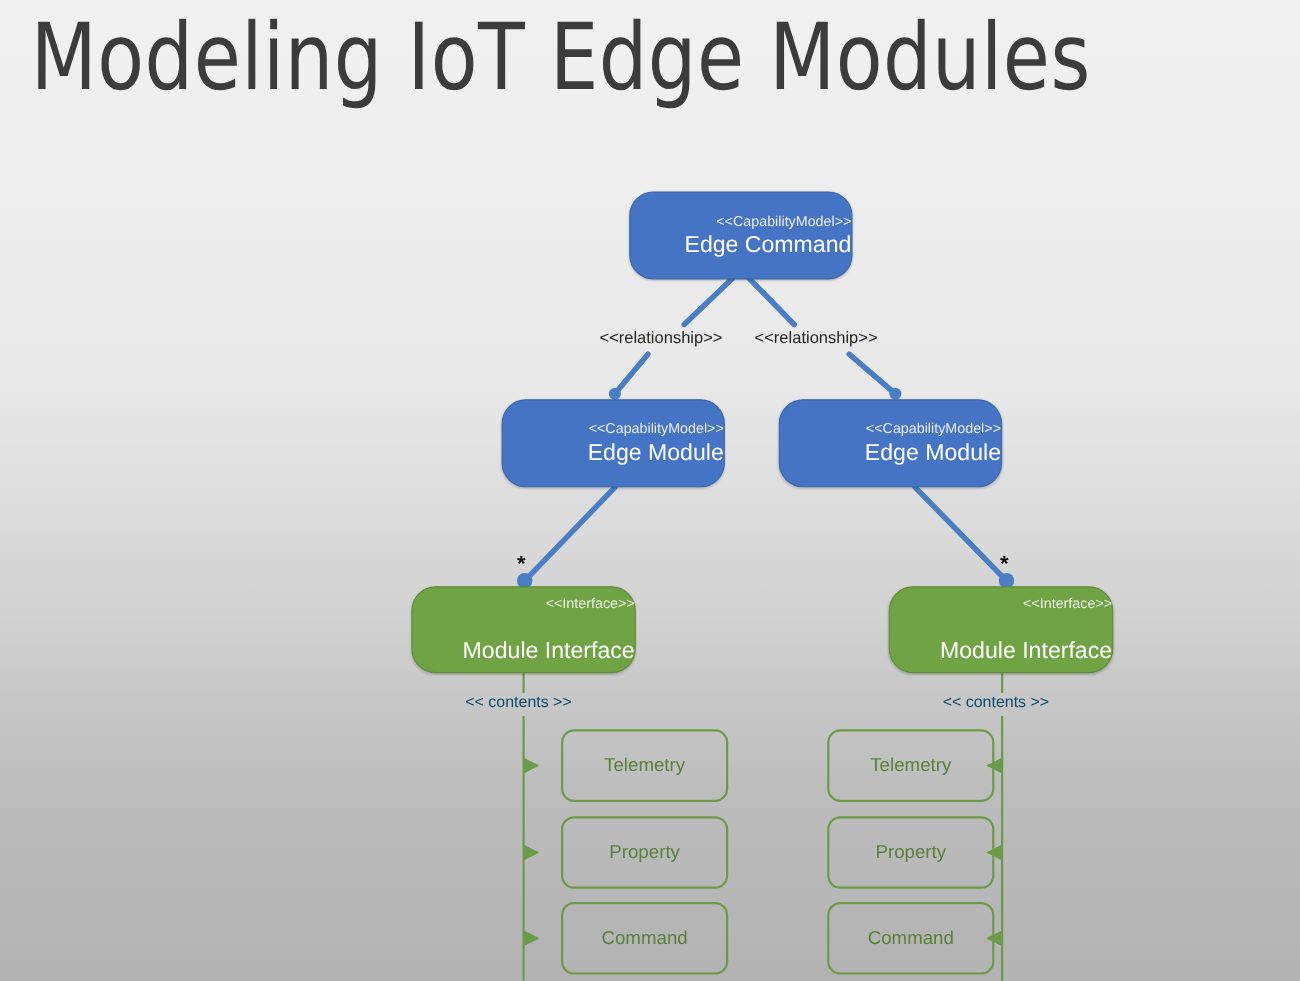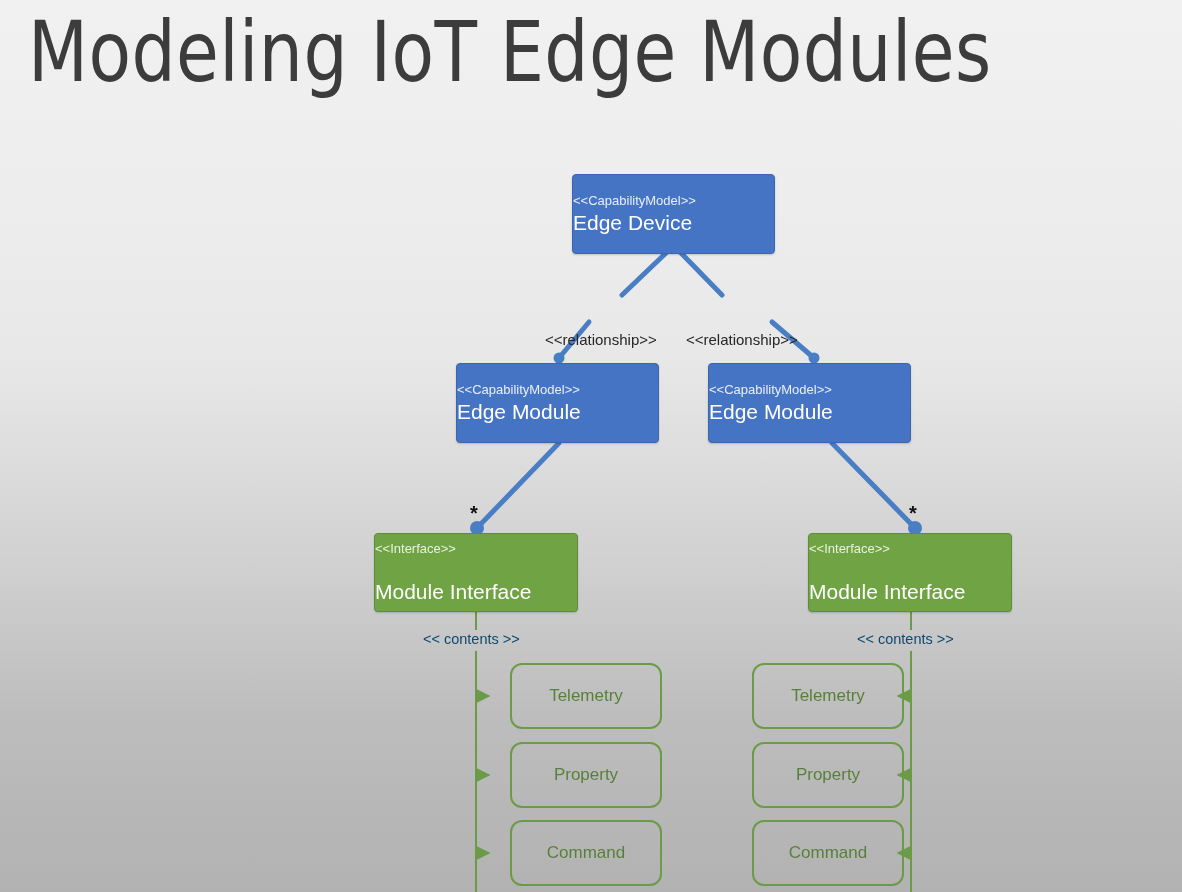--- a/index.html
+++ b/index.html
@@ -42,24 +42,24 @@
     width: 1182px;
     height: 892px;
     pointer-events: none;
   }
   
   .node {
     position: absolute;
     box-sizing: border-box;
     display: flex;
     flex-direction: column;
-    align-items: flex-start;
+    align-items: flex-end;
     justify-content: center;
     text-align: center;
-    border-radius: 4px;
+    border-radius: 22px;
   }
   .node.blue {
     background: #4574c4;
     border: 1px solid #3a66b0;
     box-shadow: 0 1px 2px rgba(0,0,0,0.18);
   }
   .node.green {
     background: #6fa344;
     border: 1px solid #5e8c39;
     box-shadow: 0 1px 2px rgba(0,0,0,0.18);
@@ -78,21 +78,20 @@
     font-weight: 400;
   }
   .node.green .stereo { color: #e9f2e2; }
   
   .edge-label {
     position: absolute;
     font-size: 15px;
     line-height: 18px;
     color: #262626;
     white-space: nowrap;
-    margin-top: 32px;
   }
   .mult {
     position: absolute;
     font-size: 20px;
     line-height: 20px;
     font-weight: 700;
     color: #111111;
   }
   .contents-label {
     position: absolute;
@@ -158,21 +157,21 @@
 
     <line x1="911" y1="612" x2="911" y2="630" stroke="#6c9b47" stroke-width="2"></line>
     <line x1="911" y1="651" x2="911" y2="892" stroke="#6c9b47" stroke-width="2"></line>
     <line x1="911" y1="696" x2="898" y2="696" stroke="#6c9b47" stroke-width="2" marker-end="url(#arrow-left)"></line>
     <line x1="911" y1="775" x2="898" y2="775" stroke="#6c9b47" stroke-width="2" marker-end="url(#arrow-left)"></line>
     <line x1="911" y1="853" x2="898" y2="853" stroke="#6c9b47" stroke-width="2" marker-end="url(#arrow-left)"></line>
   </svg>
 
   <div class="node blue" style="left:572px; top:174px; width:203px; height:80px;">
     <div class="stereo">&lt;&lt;CapabilityModel&gt;&gt;</div>
-    <div class="nodename">Edge Device</div>
+    <div class="nodename">Edge Command</div>
   </div>
 
   <div class="node blue" style="left:456px; top:363px; width:203px; height:80px;">
     <div class="stereo">&lt;&lt;CapabilityModel&gt;&gt;</div>
     <div class="nodename">Edge Module</div>
   </div>
 
   <div class="node blue" style="left:708px; top:363px; width:203px; height:80px;">
     <div class="stereo">&lt;&lt;CapabilityModel&gt;&gt;</div>
     <div class="nodename">Edge Module</div>

